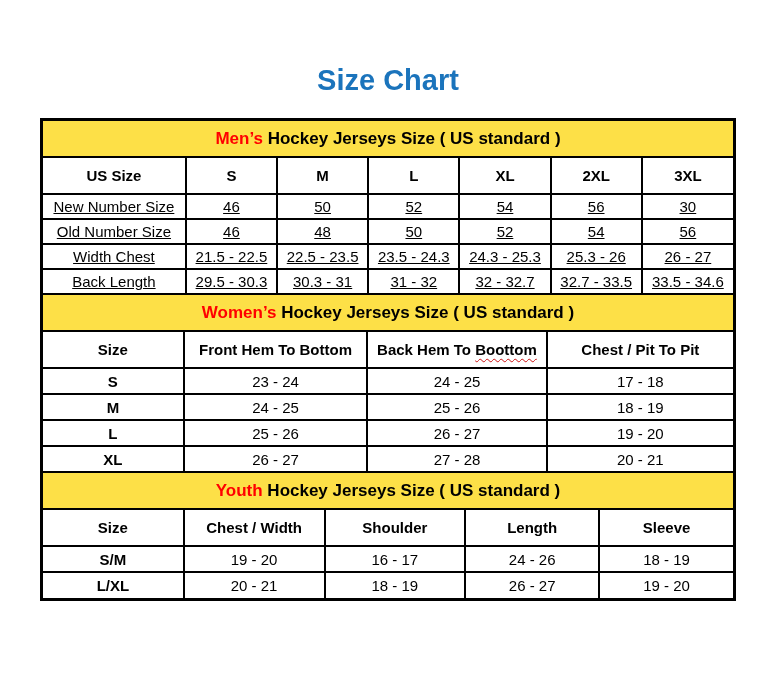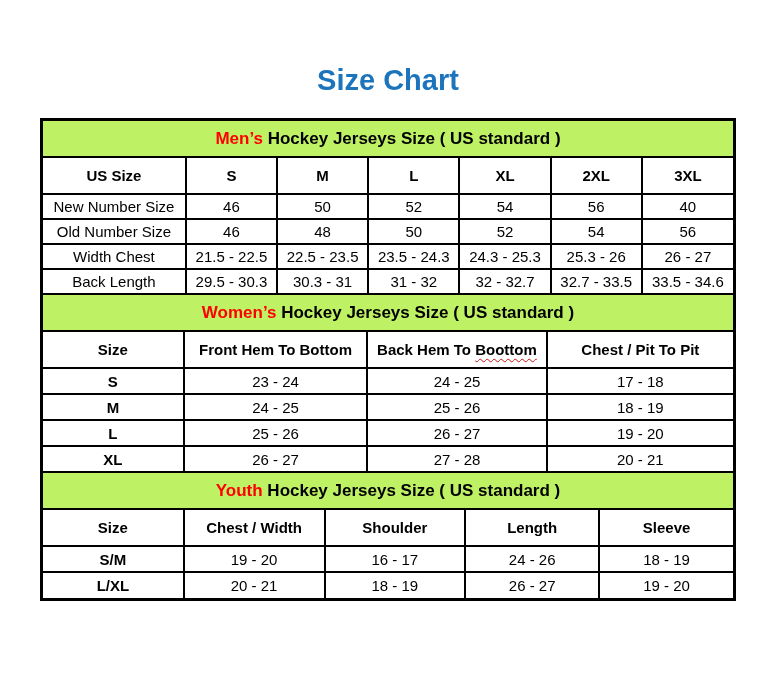--- a/index.html
+++ b/index.html
@@ -36,31 +36,31 @@
     vertical-align: middle;
     font-size: 15px;
     padding: 0 2px;
     overflow: hidden;
     white-space: nowrap;
   }
   td:last-child, th:last-child { border-right: none; }
   table.tbl:last-child tr:last-child td { border-bottom: none; }
 
   .band {
-    background: #bef264;
+    background: #fde047;
     font-weight: bold;
     font-size: 17px;
     height: 36px;
   }
   .band .red { color: #ff0000; }
 
   th { font-weight: bold; height: 37px; }
 
   .data-row td { height: 26px; }
-  .mens .data-row td { height: 25px; }
+  .mens .data-row td { height: 25px; text-decoration: underline; }
   .rowlabel-bold { font-weight: bold; }
 
   .squiggle {
     text-decoration-line: underline;
     text-decoration-style: wavy;
     text-decoration-color: #cc1111;
     text-decoration-thickness: 1px;
     text-underline-offset: 3px;
   }
 </style>
@@ -94,21 +94,21 @@
       <th>2XL</th>
       <th>3XL</th>
     </tr>
     <tr class="data-row">
       <td>New Number Size</td>
       <td>46</td>
       <td>50</td>
       <td>52</td>
       <td>54</td>
       <td>56</td>
-      <td>40</td>
+      <td>30</td>
     </tr>
     <tr class="data-row">
       <td>Old Number Size</td>
       <td>46</td>
       <td>48</td>
       <td>50</td>
       <td>52</td>
       <td>54</td>
       <td>56</td>
     </tr>

